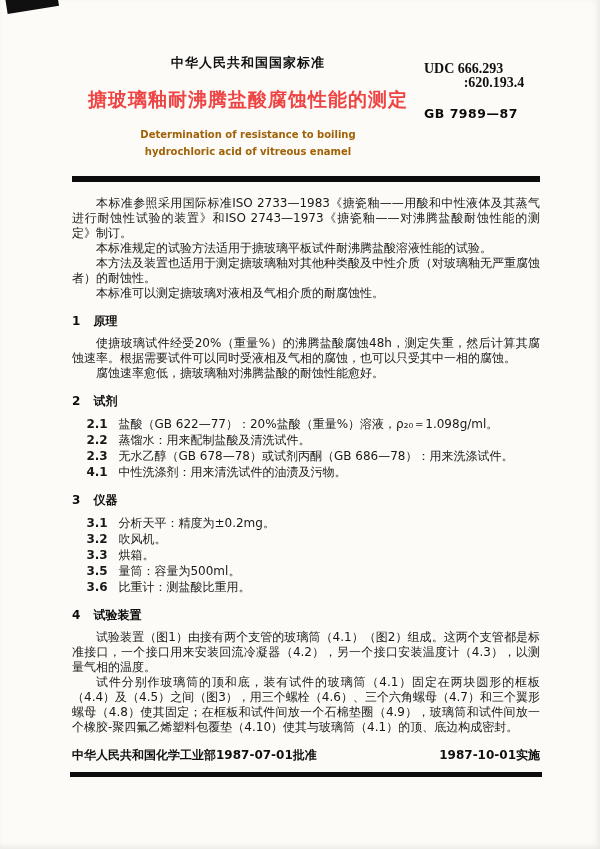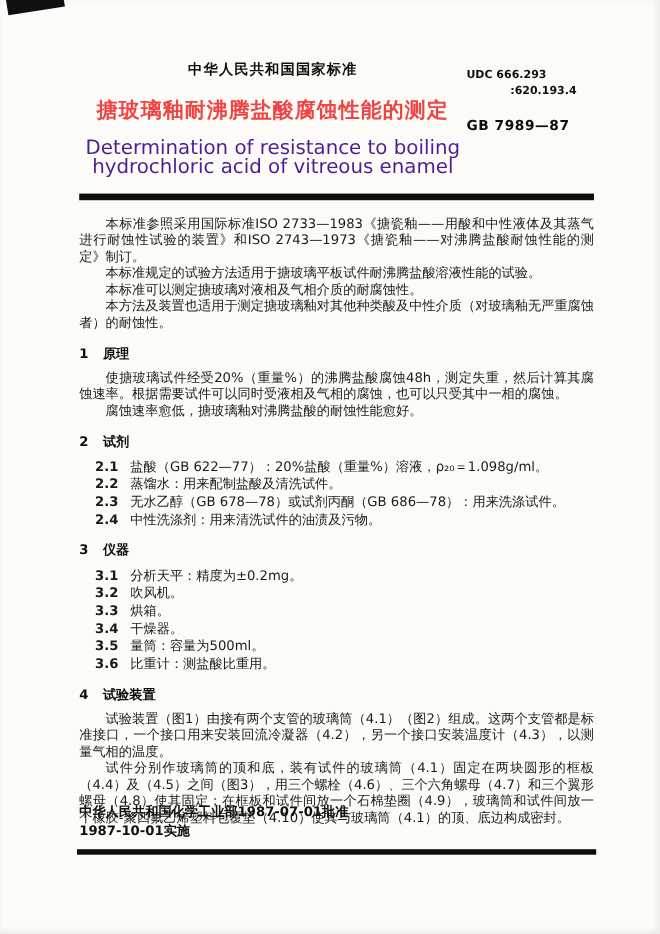--- a/index.html
+++ b/index.html
@@ -42,37 +42,38 @@
   }
   .doc-title {
     margin-top: 15px;
     font-size: 19px;
     font-weight: bold;
     letter-spacing: 1px;
     color: #ef4444;
   }
   .en-title {
     margin-top: 13px;
-    font-size: 18px;
-    font-weight: normal;
+    font-size: 10px;
+    font-weight: bold;
     line-height: 17px;
-    color: #4c1d95;
+    color: #a16207;
   }
   .header-right {
     position: absolute;
     top: 62px;
     right: 58px;
     width: 118px;
     text-align: left;
   }
   .udc {
-    font-size: 10px;
+    font-size: 14px;
     font-weight: bold;
     line-height: 14px;
     color: #101010;
+    font-family: Liberation Serif, serif;
   }
   .udc-line2 { padding-left: 22px; text-align: center; }
   .gb-number {
     margin-top: 16px;
     font-size: 12.5px;
     font-weight: bold;
     letter-spacing: 0.5px;
     color: #0c0c0c;
   }
   .thick-rule {
@@ -112,21 +113,20 @@
   }
   .footer-line {
     display: flex;
     justify-content: space-between;
     align-items: baseline;
     font-size: 12px;
     font-weight: bold;
     color: #101010;
     margin-bottom: 8px;
     padding: 0 2px;
-    flex-direction: column;
   }
   .footer-rule {
     height: 5px;
     background: #0d0d0d;
   }
 </style>
 </head>
 <body>
 
 <div class="page">
@@ -150,22 +150,22 @@
       <div class="gb-number">GB 7989—87</div>
     </div>
   </div>
 
   <div class="thick-rule"></div>
 
   <div class="body-text">
 
     <p class="para">本标准参照采用国际标准ISO 2733—1983《搪瓷釉——用酸和中性液体及其蒸气进行耐蚀性试验的装置》和ISO 2743—1973《搪瓷釉——对沸腾盐酸耐蚀性能的测定》制订。</p>
     <p class="para">本标准规定的试验方法适用于搪玻璃平板试件耐沸腾盐酸溶液性能的试验。</p>
+    <p class="para">本方法及装置也适用于测定搪玻璃釉对其他种类酸及中性介质（对玻璃釉无严重腐蚀者）的耐蚀性。</p>
     <p class="para">本标准可以测定搪玻璃对液相及气相介质的耐腐蚀性。</p>
-    <p class="para">本方法及装置也适用于测定搪玻璃釉对其他种类酸及中性介质（对玻璃釉无严重腐蚀者）的耐蚀性。</p>
 
     <div class="section">
       <div class="section-head">
         <span class="sec-num">1</span><span>原理</span>
       </div>
       <p class="para">使搪玻璃试件经受20%（重量%）的沸腾盐酸腐蚀48h，测定失重，然后计算其腐蚀速率。根据需要试件可以同时受液相及气相的腐蚀，也可以只受其中一相的腐蚀。</p>
       <p class="para">腐蚀速率愈低，搪玻璃釉对沸腾盐酸的耐蚀性能愈好。</p>
     </div>
 
     <div class="section">
@@ -175,39 +175,36 @@
       <div class="item">
         <span class="item-no">2.1</span><span>盐酸（GB 622—77）：20%盐酸（重量%）溶液，ρ₂₀＝1.098g/ml。</span>
       </div>
       <div class="item">
         <span class="item-no">2.2</span><span>蒸馏水：用来配制盐酸及清洗试件。</span>
       </div>
       <div class="item">
         <span class="item-no">2.3</span><span>无水乙醇（GB 678—78）或试剂丙酮（GB 686—78）：用来洗涤试件。</span>
       </div>
       <div class="item">
-        <span class="item-no">2.4</span><span>中性洗涤剂：用来清洗试件的油渍及污物。</span>
+        <span class="item-no">4.1</span><span>中性洗涤剂：用来清洗试件的油渍及污物。</span>
       </div>
     </div>
 
     <div class="section">
       <div class="section-head">
         <span class="sec-num">3</span><span>仪器</span>
       </div>
       <div class="item">
         <span class="item-no">3.1</span><span>分析天平：精度为±0.2mg。</span>
       </div>
       <div class="item">
         <span class="item-no">3.2</span><span>吹风机。</span>
       </div>
       <div class="item">
         <span class="item-no">3.3</span><span>烘箱。</span>
-      </div>
-      <div class="item">
-        <span class="item-no">3.4</span><span>干燥器。</span>
       </div>
       <div class="item">
         <span class="item-no">3.5</span><span>量筒：容量为500ml。</span>
       </div>
       <div class="item">
         <span class="item-no">3.6</span><span>比重计：测盐酸比重用。</span>
       </div>
     </div>
 
     <div class="section">

